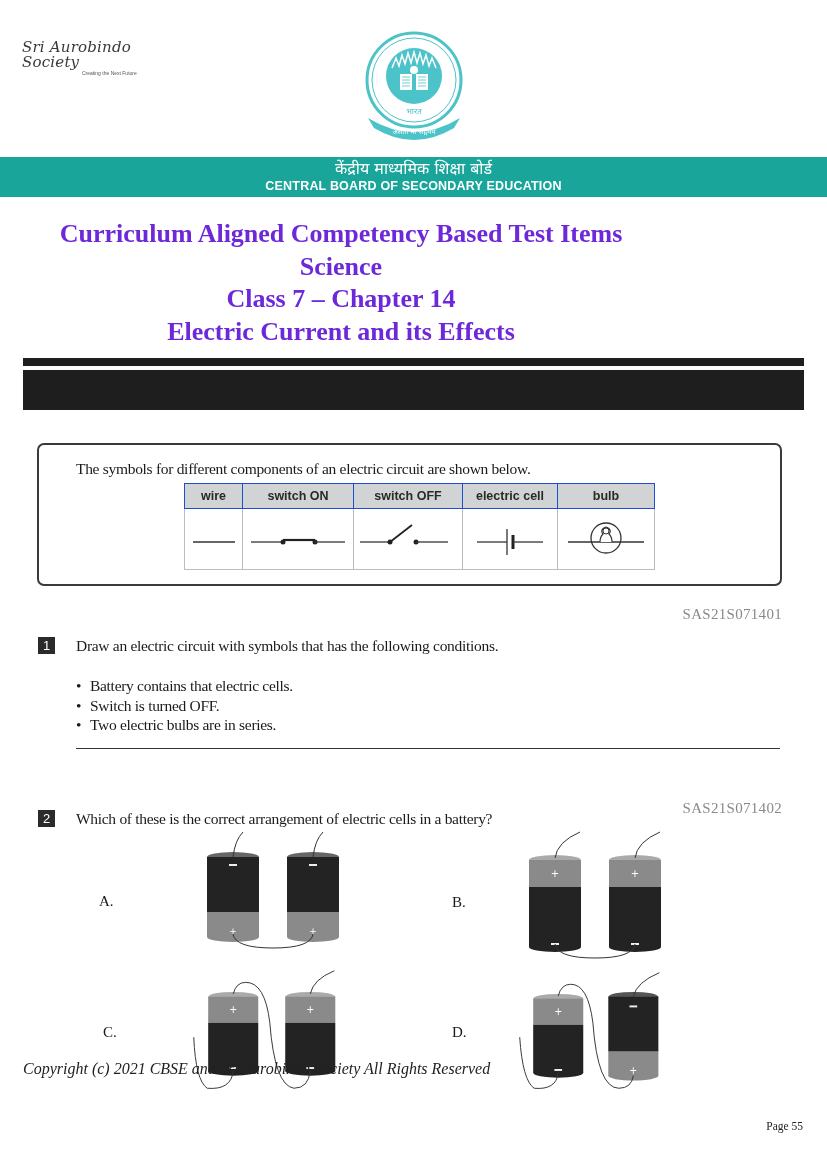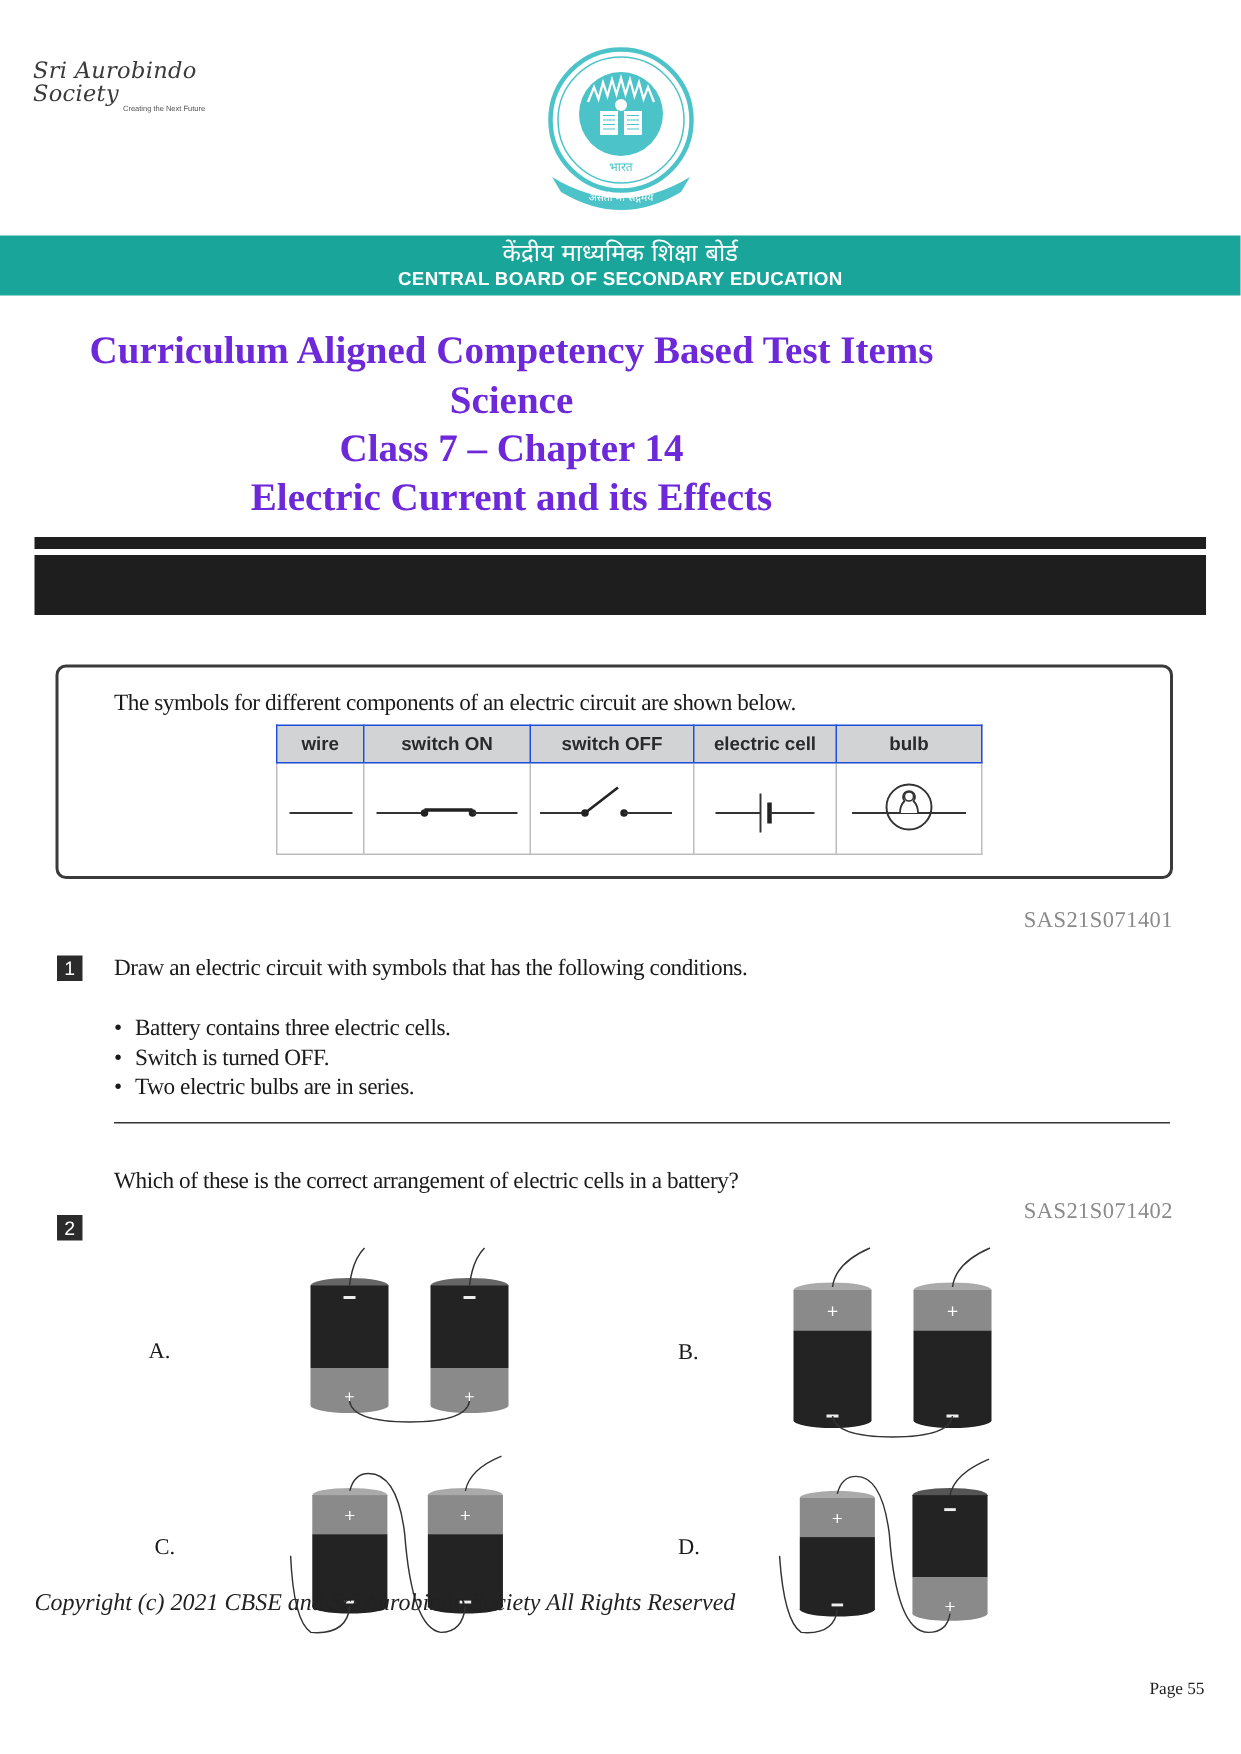--- a/index.html
+++ b/index.html
@@ -36,21 +36,21 @@
 
   .item-code { font-family: "Liberation Serif", serif; font-size: 15px; color: #8a8a8a; letter-spacing: 0.3px; }
   .code1 { right: 45px; top: 606px; }
   .code2 { right: 45px; top: 800px; }
 
   .qnum { width: 17px; height: 17px; background: #2b2b2b; color: #fff; font-family: "Liberation Sans", sans-serif; font-size: 13px; text-align: center; line-height: 17px; }
   .qnum1 { left: 38px; top: 637px; }
   .qnum2 { left: 38px; top: 810px; }
   .qtext { left: 76px; font-family: "Liberation Serif", serif; font-size: 15.5px; letter-spacing: -0.3px; }
   .q1text { top: 637px; }
-  .q2text { top: 779px; }
+  .q2text { top: 810px; }
 
   .bullets { left: 76px; top: 676px; margin: 0; padding: 0; list-style: none; font-family: "Liberation Serif", serif; font-size: 15.5px; letter-spacing: -0.3px; line-height: 19.5px; }
   .bullets li::before { content: "•"; display: inline-block; width: 14px; }
   .answer-line { left: 76px; top: 748px; width: 704px; height: 0; border-top: 1px solid #333; }
 
   .opt-label { font-family: "Liberation Serif", serif; font-size: 15px; }
   .optA { left: 99px; top: 893px; }
   .optB { left: 452px; top: 894px; }
   .optC { left: 103px; top: 1024px; }
   .optD { left: 452px; top: 1024px; }
@@ -162,21 +162,21 @@
       </svg>
     </td>
   </tr>
 </tbody>
   </table>
 
 <div class="abs item-code code1">SAS21S071401</div>
 <div class="abs qnum qnum1">1</div>
 <div class="abs qtext q1text">Draw an electric circuit with symbols that has the following conditions.</div>
 <ul class="abs bullets">
-  <li>Battery contains three electric cells.</li>
+  <li>Battery contains that electric cells.</li>
   <li>Switch is turned OFF.</li>
   <li>Two electric bulbs are in series.</li>
 </ul>
 <div class="abs answer-line"></div>
 
 <div class="abs item-code code2">SAS21S071402</div>
 <div class="abs qnum qnum2">2</div>
 <div class="abs qtext q2text">Which of these is the correct arrangement of electric cells in a battery?</div>
 
 <div class="abs opt-label optA">A.</div>

